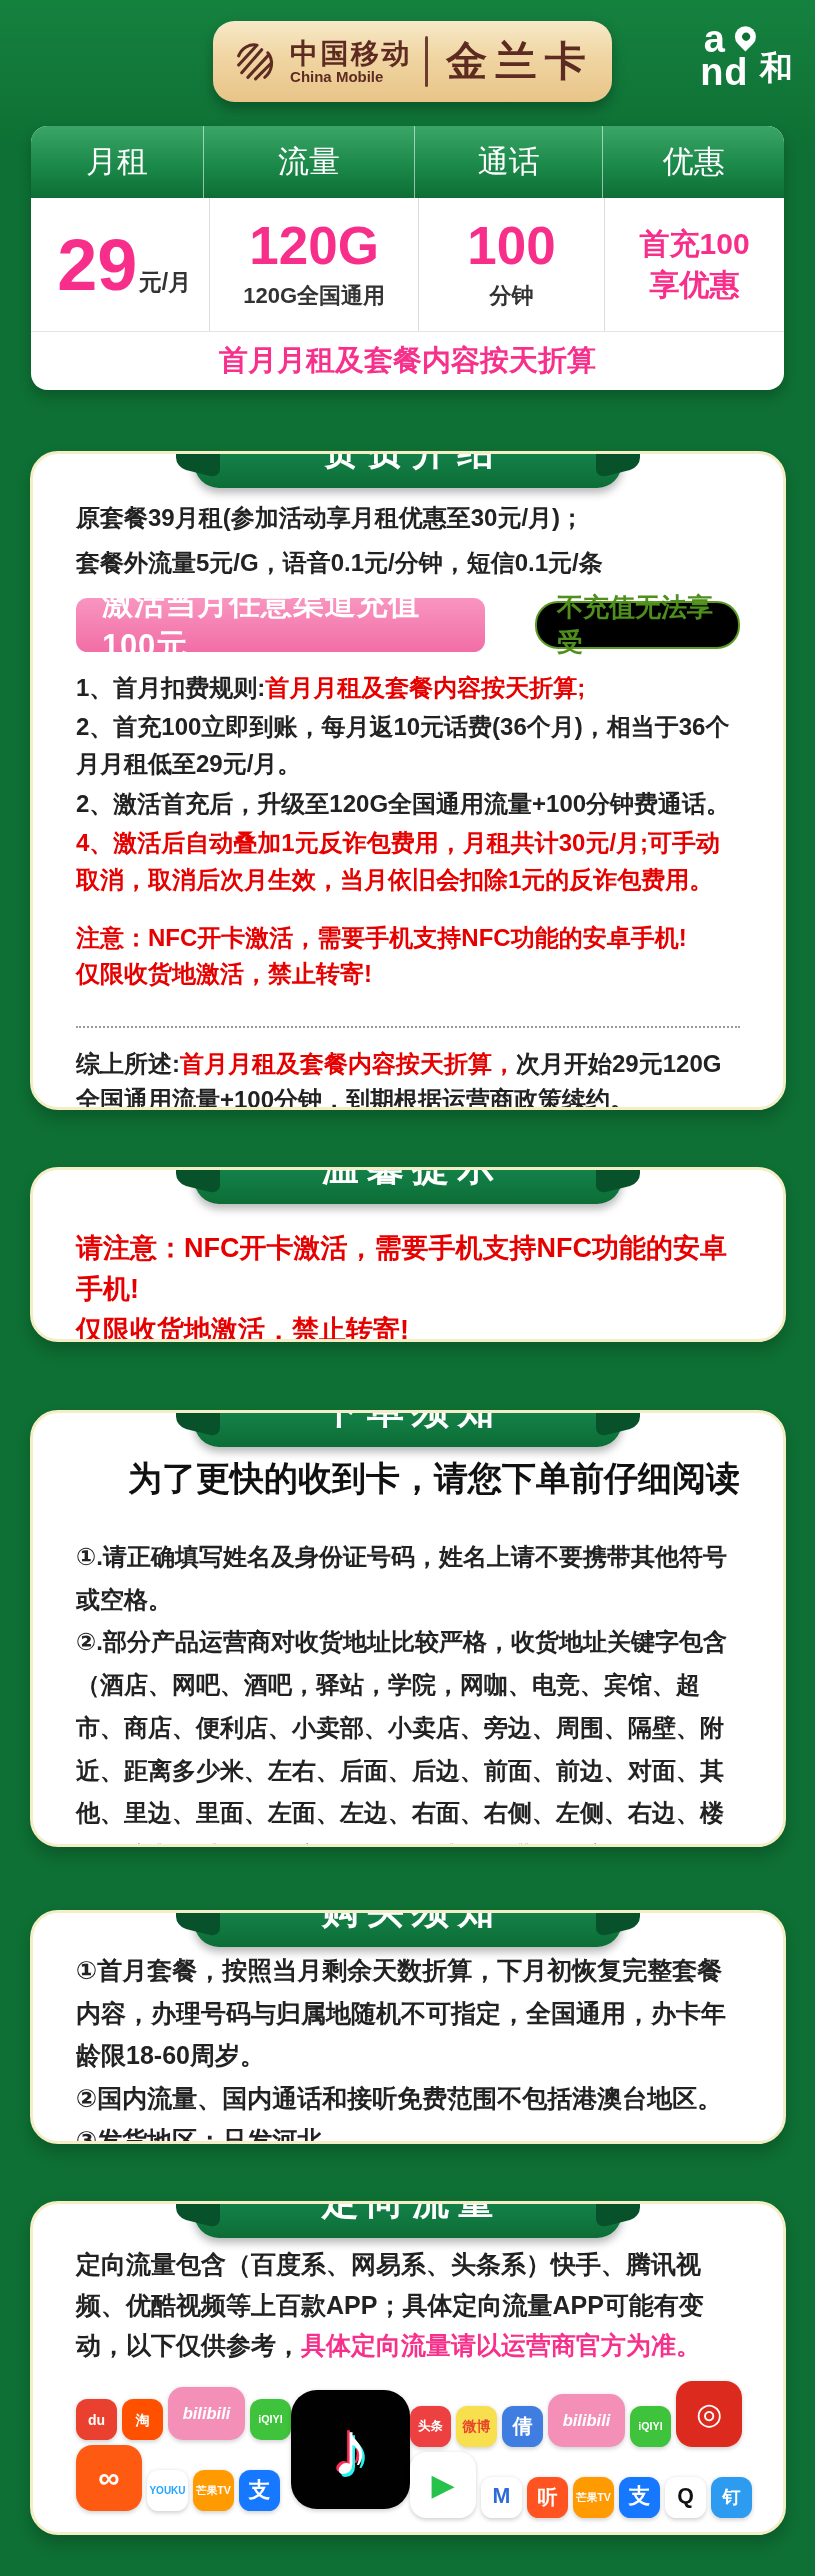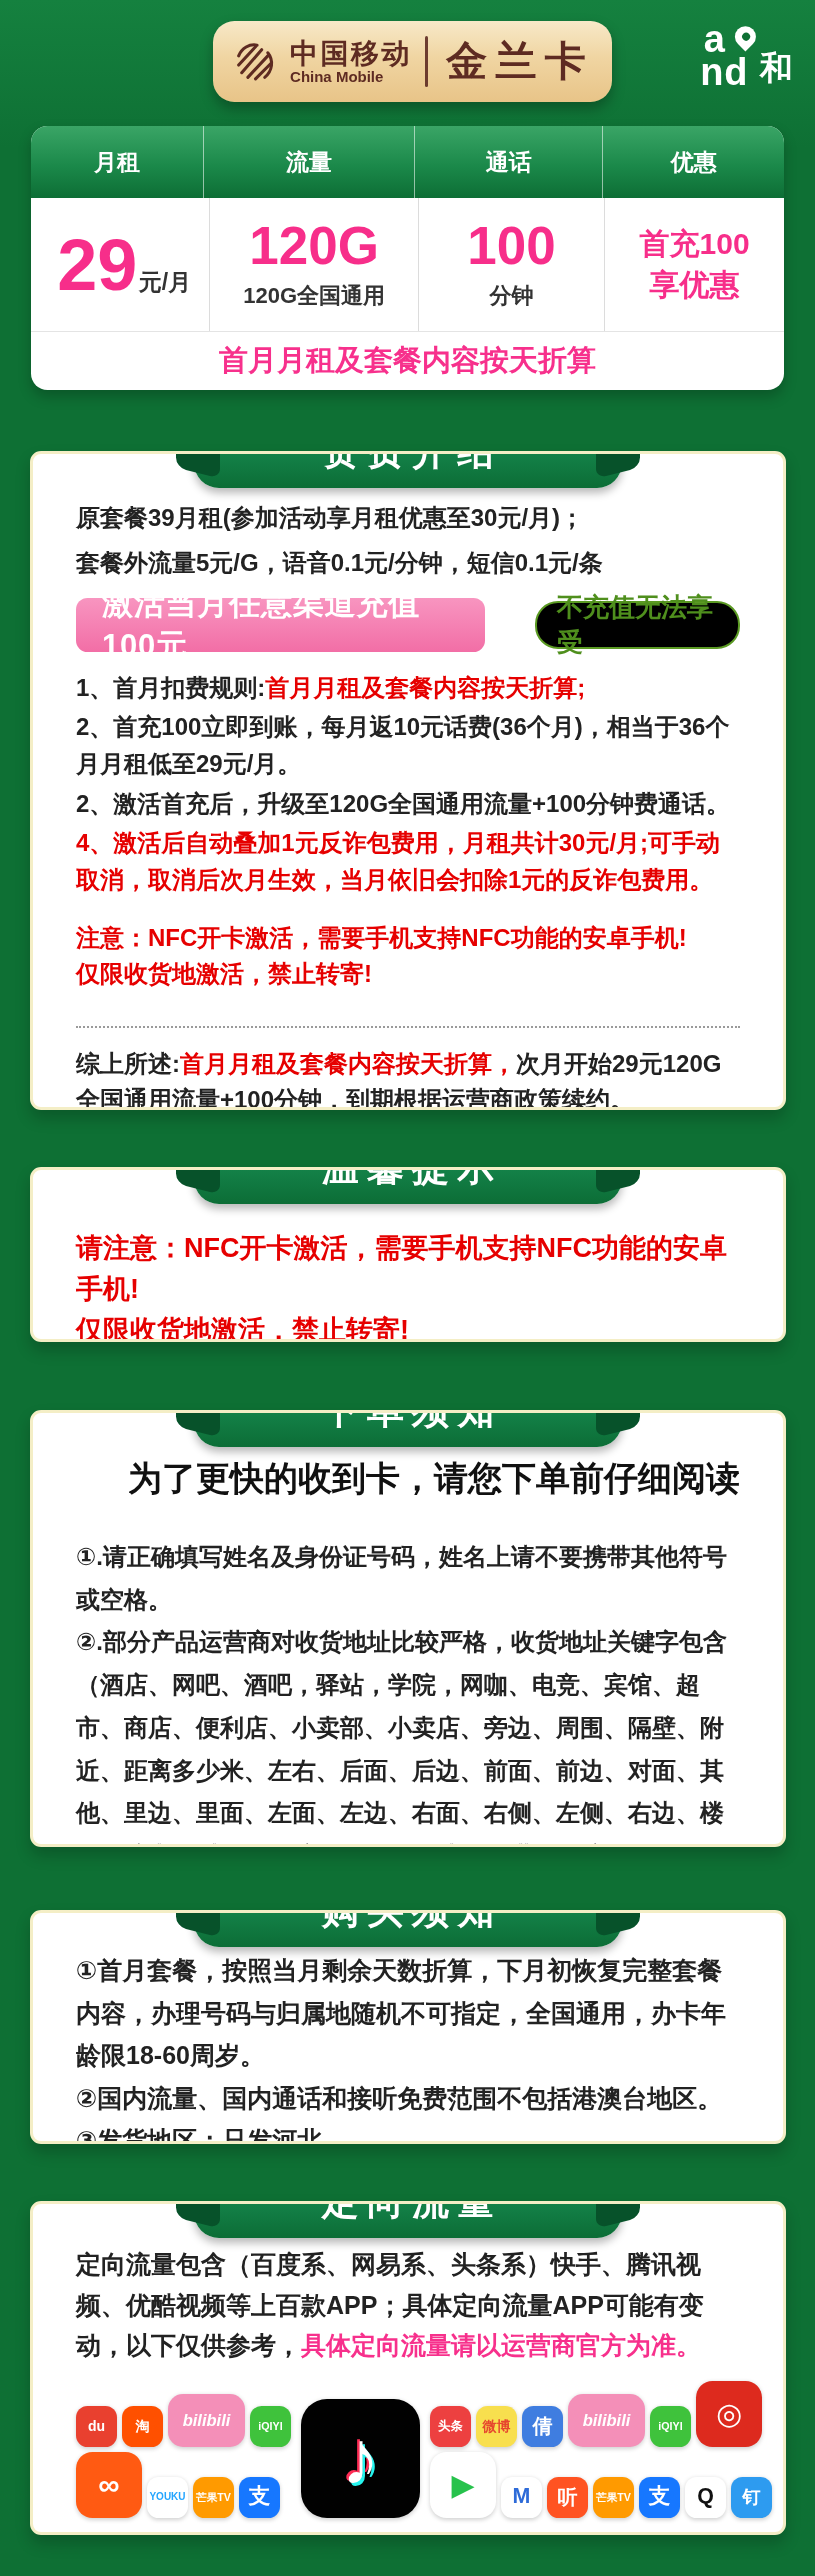--- a/index.html
+++ b/index.html
@@ -35,39 +35,39 @@
   .and-he{position:absolute;left:76px;top:25px;font-size:33px;font-weight:700;}
 
   
   .plan-table{
     left:31px;top:126px;width:753px;border-radius:16.5px;overflow:hidden;
     background:#fff;box-shadow:0 6.6px 13px rgba(0,0,0,.22);
   }
   .thead{display:grid;grid-template-columns:23% 28% 25% 24%;height:72px;
     background:linear-gradient(180deg,#3aa566 0%,#1b894a 55%,#0d6e35 100%);}
   .th{display:flex;align-items:center;justify-content:center;color:#fff;
-    font-size:23px;font-weight:700;border-right:1.6px solid rgba(255,255,255,.55);}
+    font-size:31px;font-weight:400;border-right:1.6px solid rgba(255,255,255,.55);}
   .th:last-child{border-right:none;}
   .tbody{display:grid;grid-template-columns:23% 28% 25% 24%;height:133px;padding-left:8px;}
   .td{display:flex;flex-direction:column;align-items:center;justify-content:center;border-right:1.6px solid #dcdcdc;}
   .td:last-child{border-right:none;}
   .fee-line{display:flex;align-items:baseline;}
   .big-pink{color:#f72e8a;font-weight:800;}
   .v29{font-size:72px;line-height:1;}
   .v-unit{font-size:23px;color:#333;font-weight:700;margin-left:1.6px;}
   .v120{font-size:53px;line-height:1.05;}
   .v100{font-size:53px;line-height:1.05;}
   .td-sub{font-size:22px;color:#333;font-weight:600;margin-top:8.2px;}
   .promo-line{font-size:30px;line-height:1.35;color:#f72e8a;font-weight:800;text-align:center;}
   .tfoot{height:58px;border-top:1.6px solid #e4e4e4;display:flex;align-items:center;justify-content:center;
     color:#f7308c;font-size:29px;font-weight:800;}
 
   
   .card{
-    left:30px;width:756px;background:#fff;border:3.3px solid #f4eec6;border-radius:11px;
+    left:30px;width:756px;background:#fff;border:3.3px solid #f4eec6;border-radius:28px;
     box-shadow:0 8.2px 15px rgba(0,0,0,.20);box-sizing:border-box;overflow:hidden;
   }
   .ribbon{
     position:absolute;top:-38px;left:50%;transform:translateX(-50%);
     width:428px;height:72px;display:flex;align-items:center;justify-content:center;
     color:#fff;font-size:37px;font-weight:800;letter-spacing:8.2px;padding-left:8.2px;box-sizing:border-box;
     background:linear-gradient(180deg,#2f9e5d 0%,#138047 55%,#0c6d36 100%);
     border-radius:13px 13px 25px 25px;
     box-shadow:0 4.1px 8.2px rgba(0,0,0,.28);
     z-index:3;
@@ -118,21 +118,21 @@
   #card-goumai .p{line-height:1.7;font-size:25px;}
   #card-goumai .item1{margin-top:36px;}
 
   
   #card-dingxiang{top:2201px;height:334px;}
   #card-dingxiang .p{line-height:1.62;font-size:25px;}
   #card-dingxiang .desc{margin-top:40px;}
   .pink-strong{color:#f7308c;font-weight:700;}
 
   
-  .apps-collage{display:flex;align-items:flex-end;gap:10px;margin-top:15px;}
+  .apps-collage{display:flex;align-items:center;margin-top:15px;}
   .apps-col{display:flex;flex-direction:column;gap:5px;}
   .apps-row{display:flex;gap:5px;align-items:flex-end;}
   .app{
     display:flex;align-items:center;justify-content:center;flex:0 0 auto;
     font-weight:800;box-shadow:0 1.6px 4.1px rgba(0,0,0,.18);text-align:center;line-height:1;
   }
   .app.s{width:41px;height:41px;border-radius:11.5px;font-size:14px;}
   .app.w{width:77px;height:53px;border-radius:15px;font-size:16.5px;font-style:italic;}
   .app.l{width:66px;height:66px;border-radius:16.5px;font-size:30px;}
   .app.xl{width:119px;height:119px;border-radius:26px;font-size:76px;}

